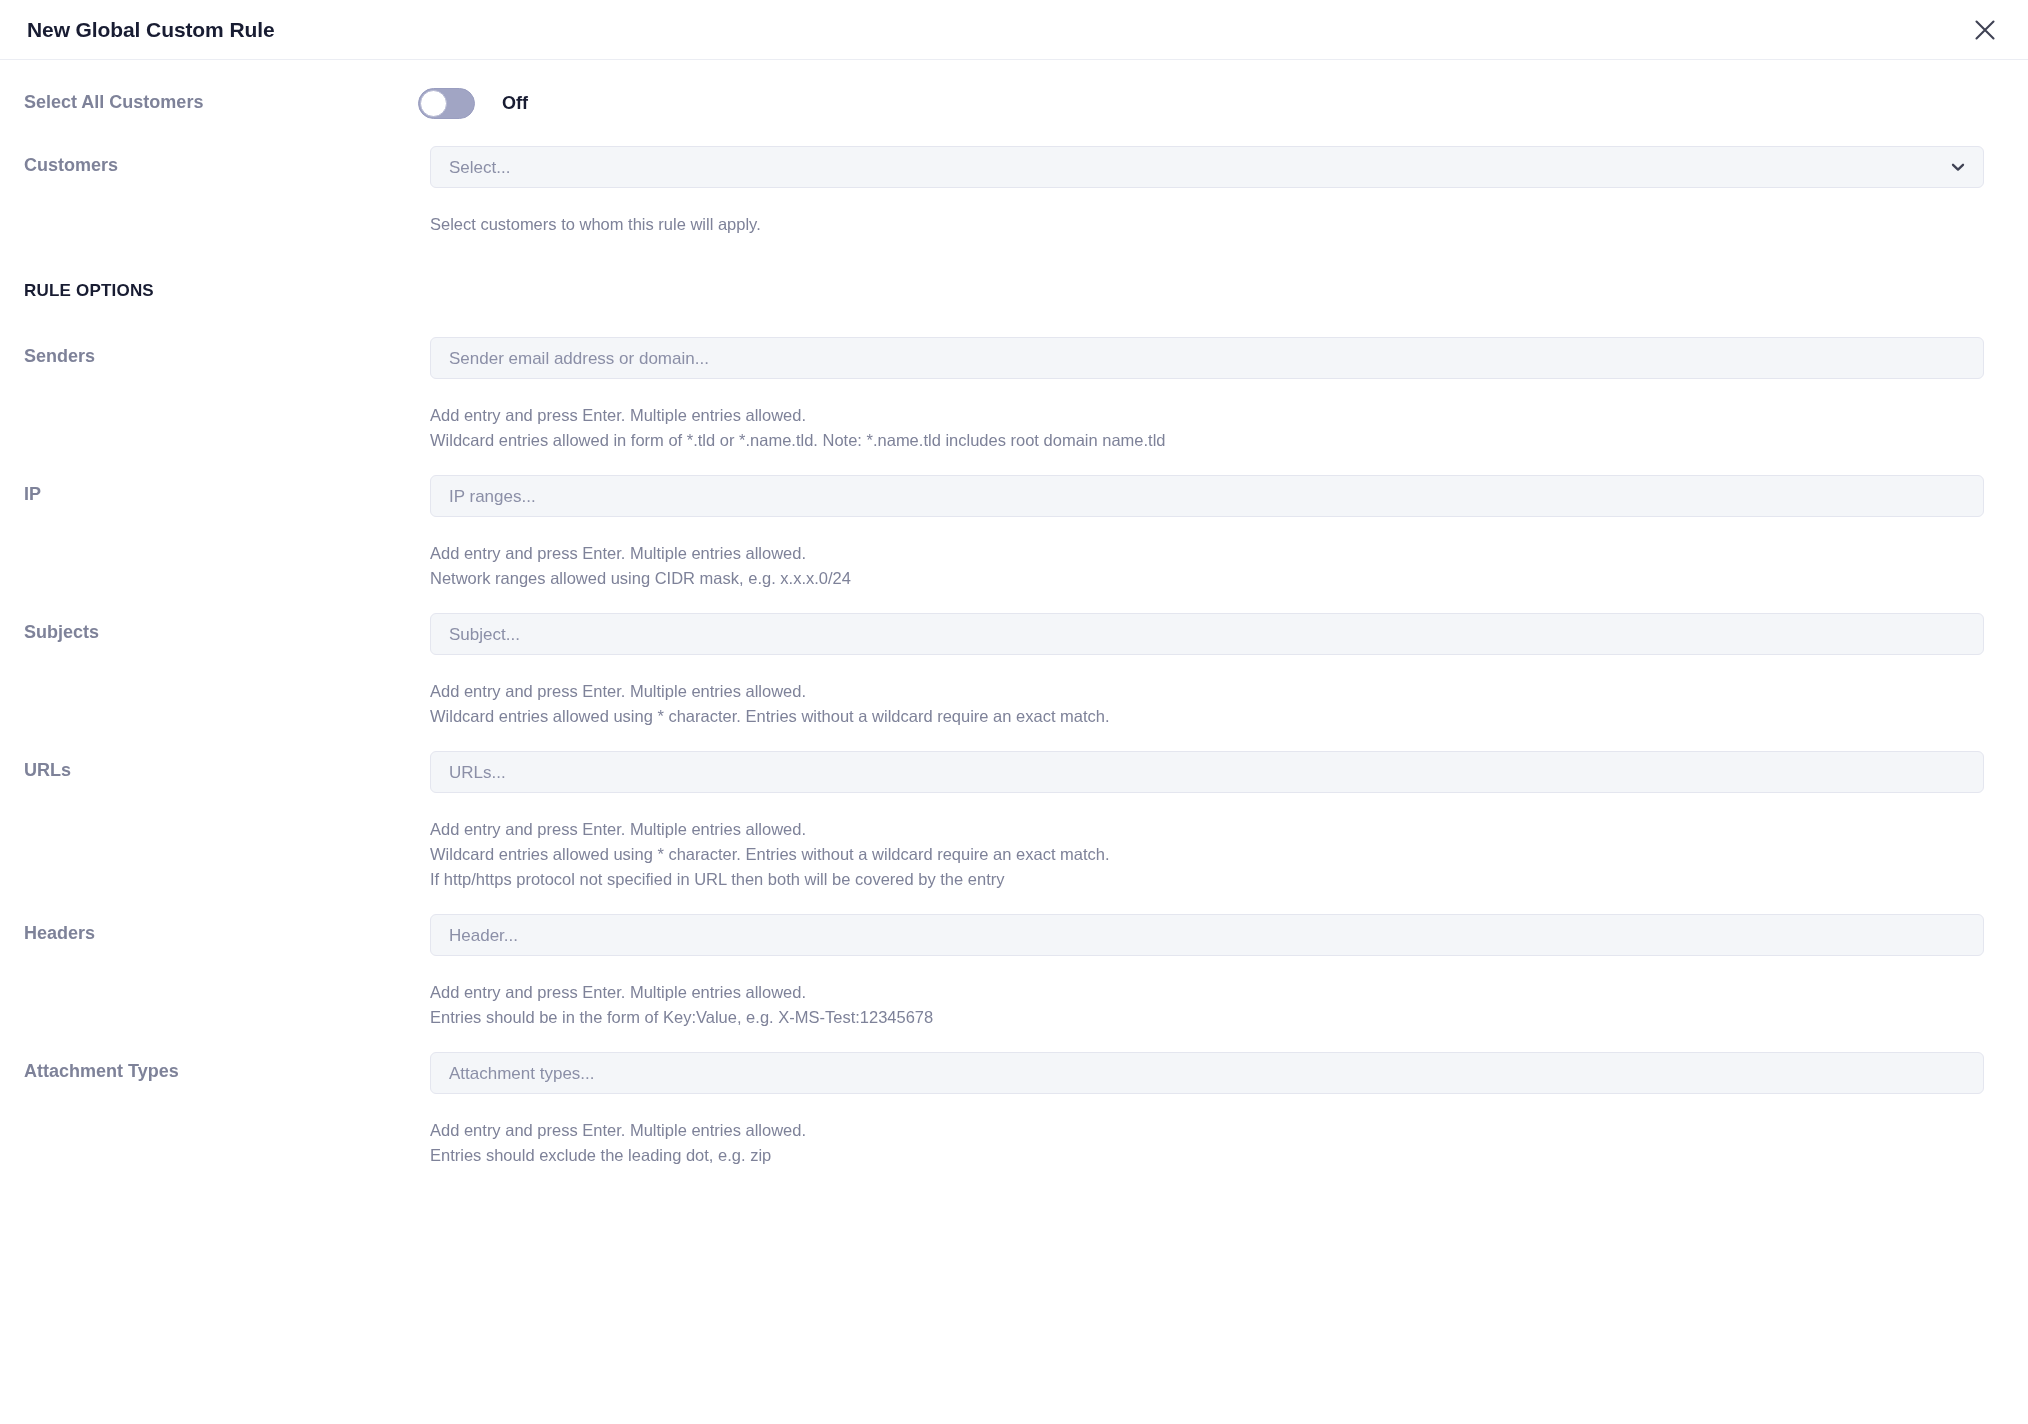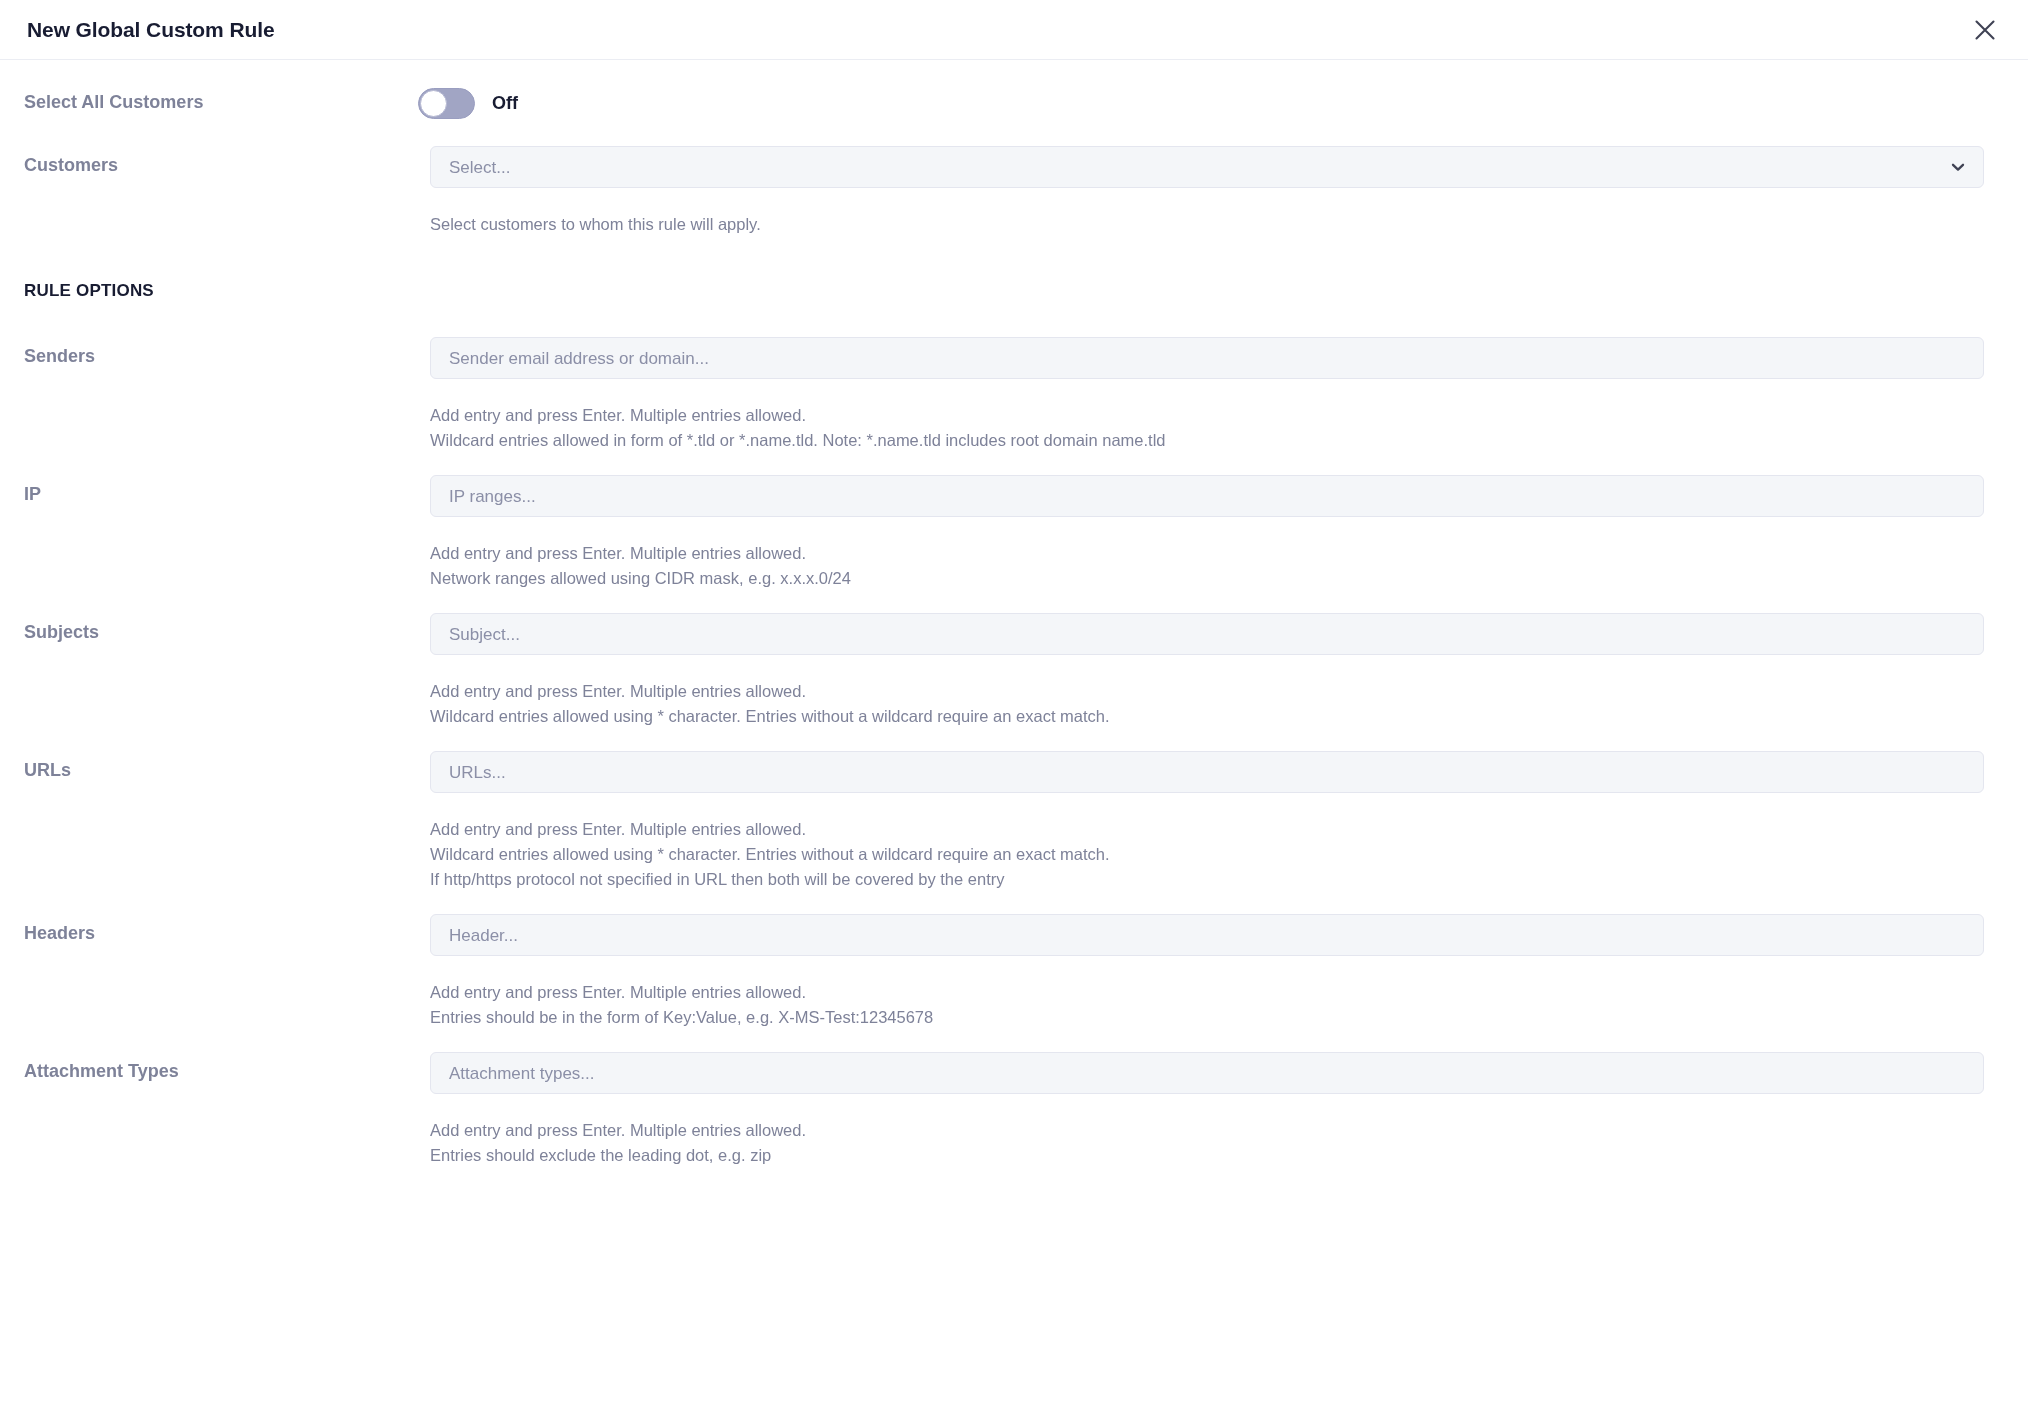--- a/index.html
+++ b/index.html
@@ -79,21 +79,21 @@
   .row-toggle {
     height: 64px;
     align-items: center;
     padding-top: 22px;
   }
   .row-toggle .form-label { padding-top: 0; }
 
   .switch-wrap {
     display: flex;
     align-items: center;
-    gap: 17px;
+    gap: 27px;
   }
   .switch {
     position: relative;
     width: 57px;
     height: 31px;
     border-radius: 16px;
     background: #a1a5c4;
     border: 1px solid #9a9ec0;
     cursor: pointer;
     flex: 0 0 auto;

